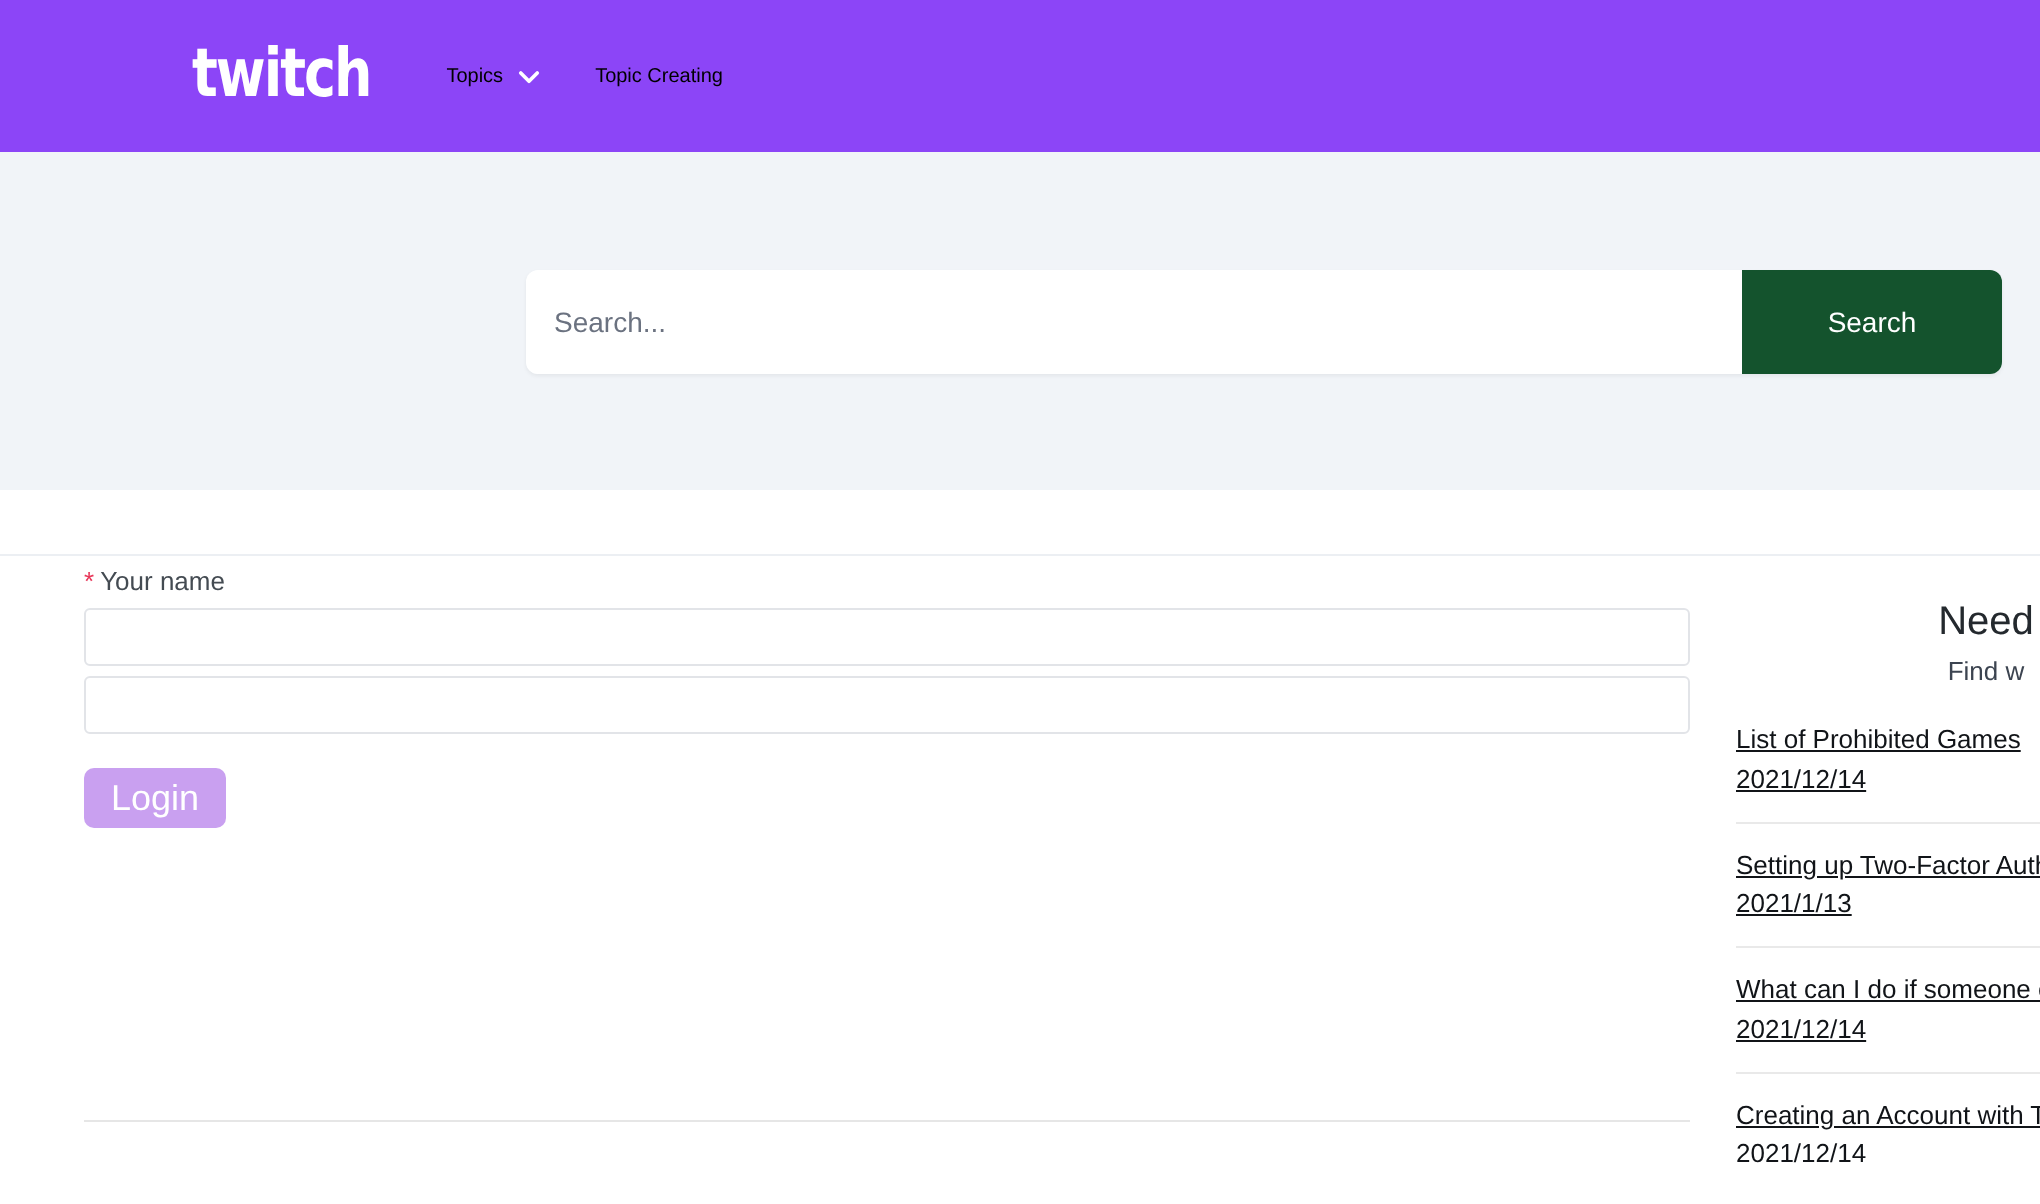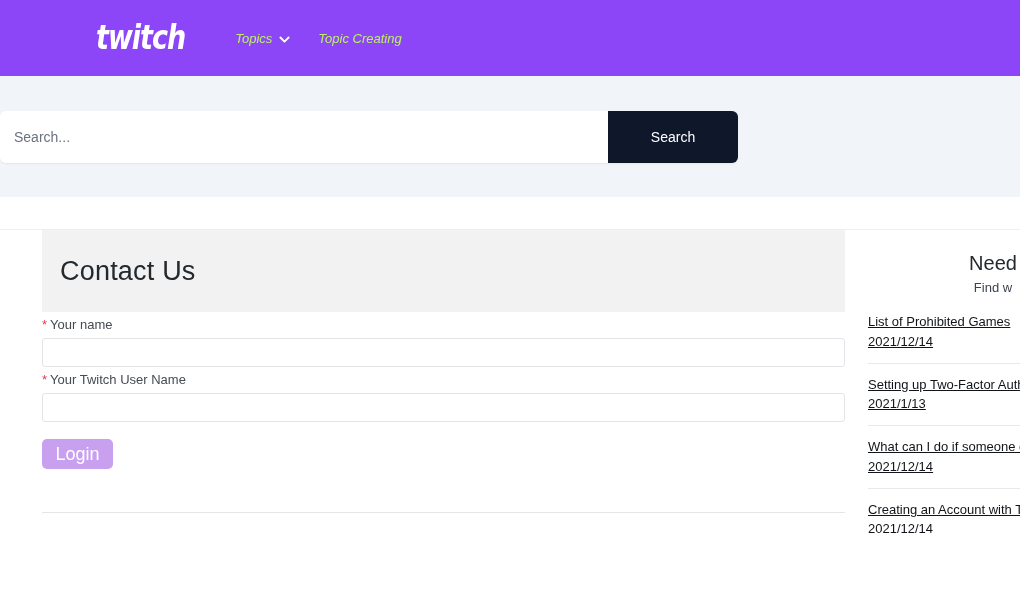--- a/index.html
+++ b/index.html
@@ -12,22 +12,21 @@
     font-family: "Liberation Sans", sans-serif;
   }
 
   
   .site-header {
     height: 76px;
     background: #8C45F7;
     display: flex;
     align-items: center;
     padding-left: 96px;
-    gap: 12px;
-    font-style: italic;
+    gap: 0;
   }
 
   .brand-logo {
     font-family: "DejaVu Sans", sans-serif;
     font-weight: 700;
     font-size: 30px;
     letter-spacing: -1px;
     color: #ffffff;
     line-height: 1;
     transform: scaleY(1.12);
@@ -38,39 +37,40 @@
     display: flex;
     align-items: center;
     list-style: none;
     margin-left: 24px;
   }
 
   .nav-item {
     display: flex;
     align-items: center;
     gap: 7px;
-    color: #bef264;
-    font-size: 13px;
+    color: #000000;
+    font-size: 10px;
     padding: 0 14px;
     cursor: pointer;
     white-space: nowrap;
   }
 
   .chevron-down {
     display: inline-block;
     width: 11px;
     height: 11px;
   }
 
   
   .search-section {
     background: #F1F4F8;
-    height: 121px;
-    display: flex;
-    align-items: center;
+    height: 169px;
+    display: flex;
+    align-items: center;
+    padding-left: 263px;
   }
 
   .search-wrap {
     display: flex;
     width: 738px;
     height: 52px;
     border-radius: 6px;
     overflow: hidden;
     box-shadow: 0 1px 2px rgba(0,0,0,0.06);
   }
@@ -83,21 +83,21 @@
     font-size: 14px;
     color: #3c3c3c;
     padding: 0 14px;
     font-family: "Liberation Sans", sans-serif;
   }
   .search-input::placeholder { color: #6b7280; }
 
   .search-button {
     width: 130px;
     border: none;
-    background: #0f172a;
+    background: #14532d;
     color: #ffffff;
     font-size: 14px;
     cursor: pointer;
     font-family: "Liberation Sans", sans-serif;
   }
 
   
   .breadcrumb-bar {
     height: 33px;
     background: #ffffff;
@@ -265,35 +265,29 @@
     <input class="search-input" type="text" placeholder="Search..." style="">
     <button class="search-button">Search</button>
   </div>
 </section>
 
 <div class="breadcrumb-bar"></div>
 
 <main class="content-area">
 
   <div class="form-column">
-    <div class="panel-heading">
-      <h1 class="panel-title">Contact Us</h1>
-    </div>
 
     <div class="field-group">
       <label class="field-label">
         <span class="required-mark">*</span><span>Your name</span>
       </label>
       <input class="text-input" type="text" style="">
     </div>
 
     <div class="field-group">
-      <label class="field-label">
-        <span class="required-mark">*</span><span>Your Twitch User Name</span>
-      </label>
       <input class="text-input" type="text" style="">
     </div>
 
     <button class="login-button">Login</button>
   </div>
 
   <div class="bottom-divider"></div>
 
   <aside class="sidebar">
     <h2 class="sidebar-title">Need</h2>

